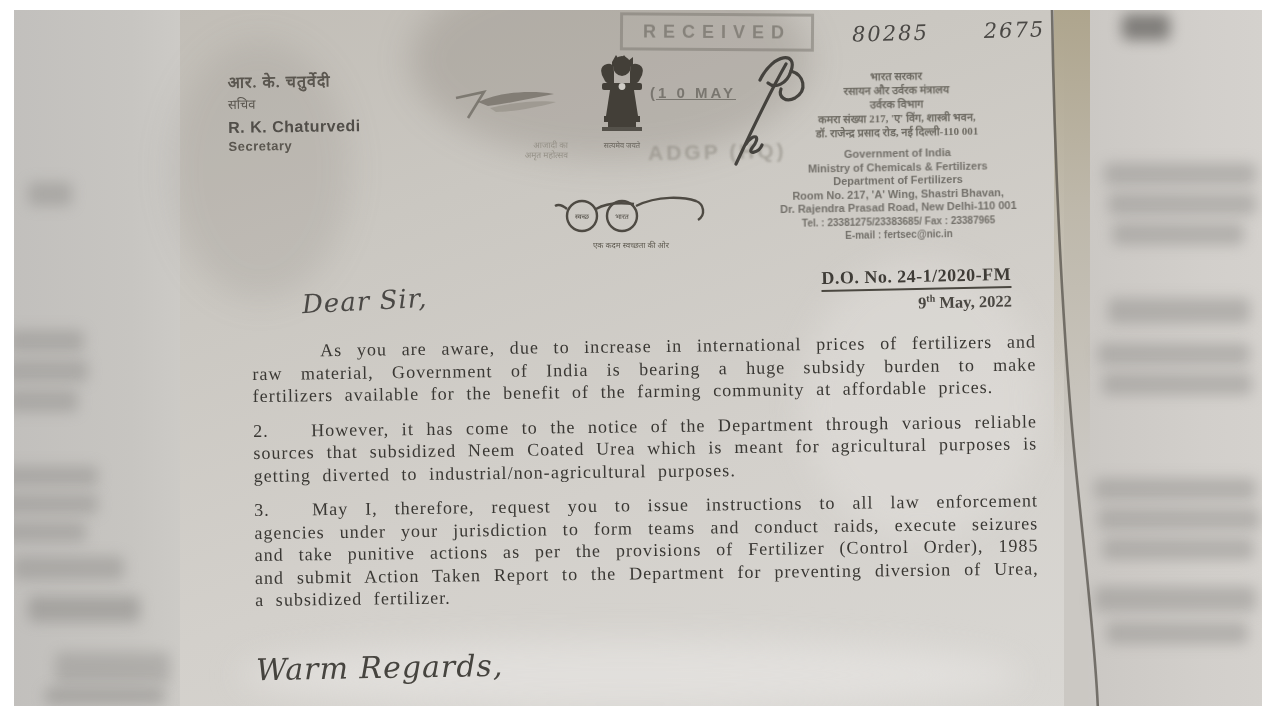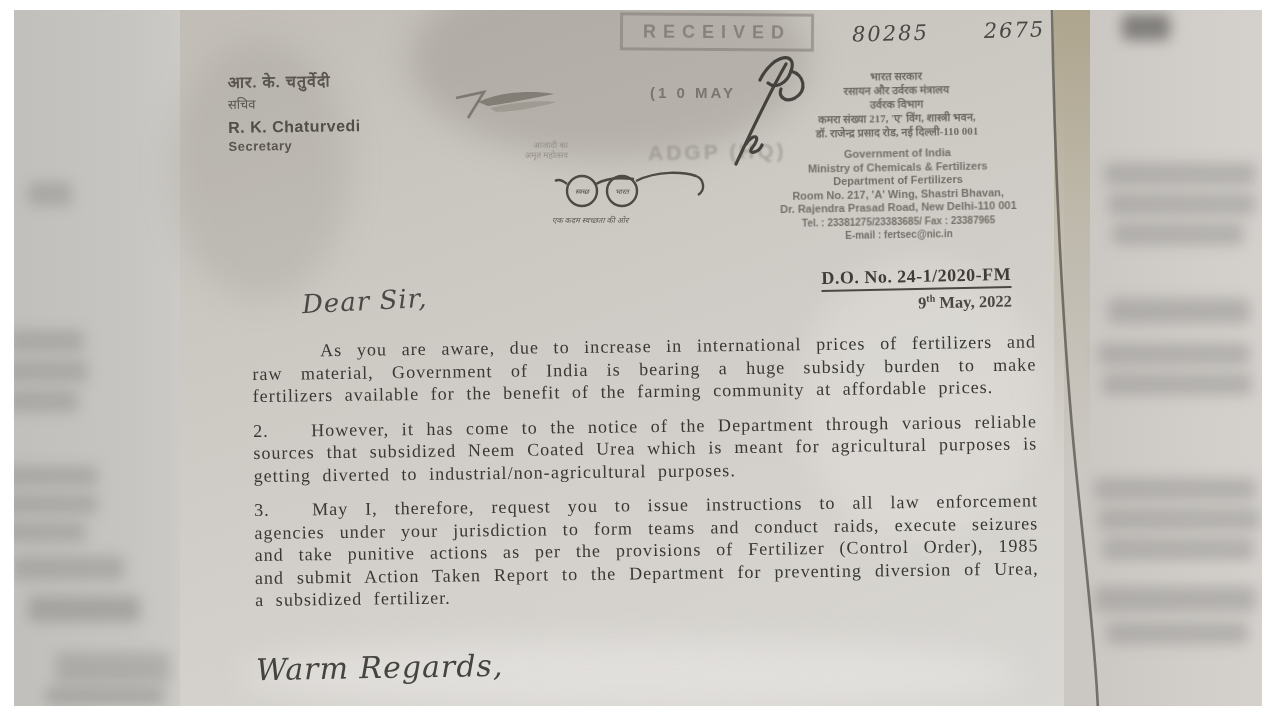--- a/index.html
+++ b/index.html
@@ -24,21 +24,21 @@
   .received{
     position:absolute;left:620px;top:13px;width:188px;height:32px;z-index:20;
     border:3px solid rgba(125,122,114,.55);display:flex;align-items:center;justify-content:center;
     font-family:"Liberation Sans",sans-serif;font-weight:bold;font-size:18px;
     letter-spacing:7px;color:rgba(122,119,111,.8);filter:blur(.5px);transform:rotate(.4deg);
   }
   .hw{font-family:"DejaVu Serif",serif;font-style:italic;color:#4a4845;}
   .hw-numbers{left:852px;top:20px;font-size:21px;letter-spacing:2px;transform:rotate(-1.5deg);z-index:20;}
   .hw-numbers .gap{display:inline-block;width:55px;}
   .date-stamp{left:650px;top:84px;font-family:"Liberation Sans",sans-serif;font-weight:bold;
-    font-size:15px;letter-spacing:3px;color:rgba(95,92,86,.7);filter:blur(.4px);z-index:14;}
+    font-size:15px;letter-spacing:3px;color:rgba(95,92,86,.7);filter:blur(.4px);z-index:14;text-decoration:underline;}
   .adgp{left:648px;top:140px;font-family:"Liberation Sans",sans-serif;font-weight:bold;
     font-size:21px;letter-spacing:3px;color:rgba(138,134,125,.55);filter:blur(.8px);
     transform:rotate(-1deg);z-index:12;}
   
   .sender{left:228px;top:70px;z-index:15;transform:rotate(-.8deg);color:#5a564f;}
   .sender .hi-name{font-size:16px;font-weight:bold;letter-spacing:1px;}
   .sender .hi-title{font-size:13px;margin-top:2px;}
   .sender .en-name{font-family:"Liberation Sans",sans-serif;font-weight:bold;font-size:16px;
     color:#514e49;margin-top:6px;letter-spacing:.5px;}
   .sender .en-title{font-family:"Liberation Sans",sans-serif;font-weight:bold;font-size:13px;
@@ -67,21 +67,21 @@
   .bodytext p{margin:0 0 12px 0;}
   .bodytext .indent{text-indent:68px;}
   .pnum{display:inline-block;width:58px;}
   .closing{left:256px;top:650px;font-size:30px;letter-spacing:1px;color:#46443f;
     transform:rotate(-1deg);z-index:15;}
   
   .emblem{left:583px;top:52px;z-index:14;width:78px;text-align:center;}
   .emblem-caption{font-size:7.5px;color:#6a665e;margin-top:-2px;}
   .azadi{left:448px;top:86px;z-index:13;width:120px;text-align:right;}
   .azadi-text{font-size:8.5px;line-height:10px;color:#8d897f;opacity:.85;filter:blur(.3px);margin-top:16px;}
-  .swachh{left:552px;top:164px;z-index:13;width:158px;font-style:italic;}
+  .swachh{left:552px;top:189px;z-index:13;width:158px;text-align:center;}
   .swachh-caption{font-size:8px;color:#5d594f;margin-top:-2px;filter:blur(.3px);}
   .edge-tan{position:absolute;left:1054px;top:0;width:36px;height:470px;z-index:8;
     background:linear-gradient(to bottom,rgba(166,155,126,.8),rgba(166,155,126,.35) 45%,rgba(166,155,126,0));}
   .edge-svg{position:absolute;left:1040px;top:0;width:80px;height:720px;z-index:9;}
 </style>
 </head>
 <body>
 
 <div class="photo">
 
@@ -156,20 +156,37 @@
       <path d="M8,12 L36,6 L20,32" fill="none" stroke="#6b675f" stroke-width="2.6" opacity=".75"></path>
       <path d="M30,16 C52,6 82,4 106,8 C84,12 58,18 40,20 Z" fill="#605c54" opacity=".6"></path>
       <path d="M42,22 C66,16 92,14 108,16 C88,22 62,26 48,26 Z" fill="#8a857b" opacity=".5"></path>
     </svg>
     <div class="azadi-text">
       <div>आजादी का</div>
       <div>अमृत महोत्सव</div>
     </div>
   </div>
 
+  <div class="abs emblem">
+    <svg width="66" height="86" viewBox="0 0 60 86" style="filter:blur(.5px);">
+      <g fill="#433f38">
+        <path d="M20,10 L24,3 L28,9 L32,3 L36,9 L41,5 L41,14 L20,14 Z"></path>
+        <ellipse cx="30" cy="14" rx="9" ry="10"></ellipse>
+        <path d="M12,27 Q5,15 15,12 Q22,10 22,20 L22,31 Q14,33 12,27 Z"></path>
+        <path d="M48,27 Q55,15 45,12 Q38,10 38,20 L38,31 Q46,33 48,27 Z"></path>
+        <rect x="10" y="31" width="40" height="7" rx="2"></rect>
+        <path d="M18,38 L42,38 L46,64 L14,64 Z"></path>
+        <rect x="12" y="64" width="36" height="6"></rect>
+        <rect x="16" y="70" width="28" height="5"></rect>
+        <rect x="10" y="75" width="40" height="4" opacity=".85"></rect>
+      </g>
+      <circle cx="30" cy="34.5" r="3.4" fill="#cfccc6"></circle>
+    </svg>
+    <div class="emblem-caption">सत्यमेव जयते</div>
+  </div>
 
   <div class="abs swachh">
     <svg width="158" height="48" viewBox="0 0 158 48">
       <g fill="none" stroke="#4e4a43" stroke-width="2.4">
         <circle cx="30" cy="27" r="15"></circle>
         <circle cx="70" cy="27" r="15"></circle>
         <path d="M44,20 Q57,12 82,15"></path>
         <path d="M15,20 Q8,14 3,17"></path>
         <path d="M84,17 C106,6 132,8 144,12 C152,15 154,26 146,31"></path>
       </g>

